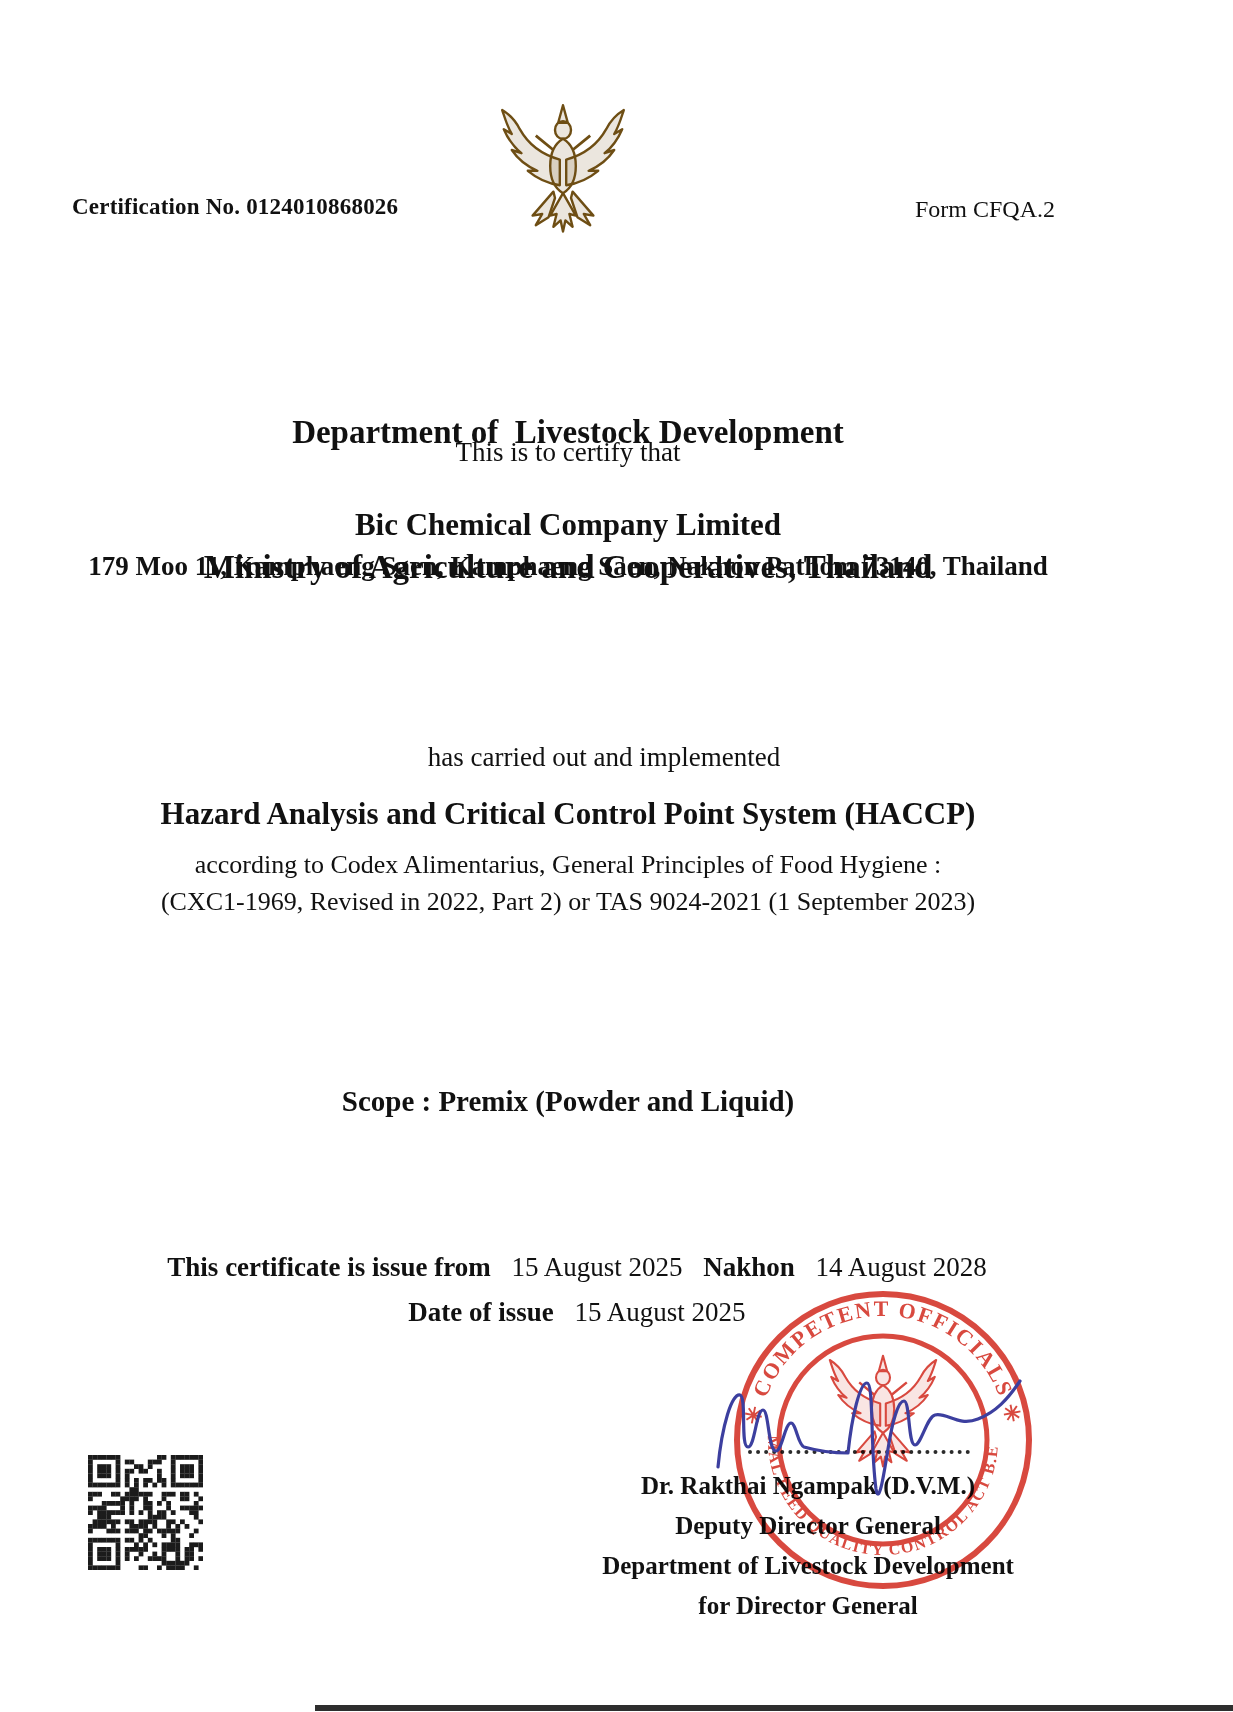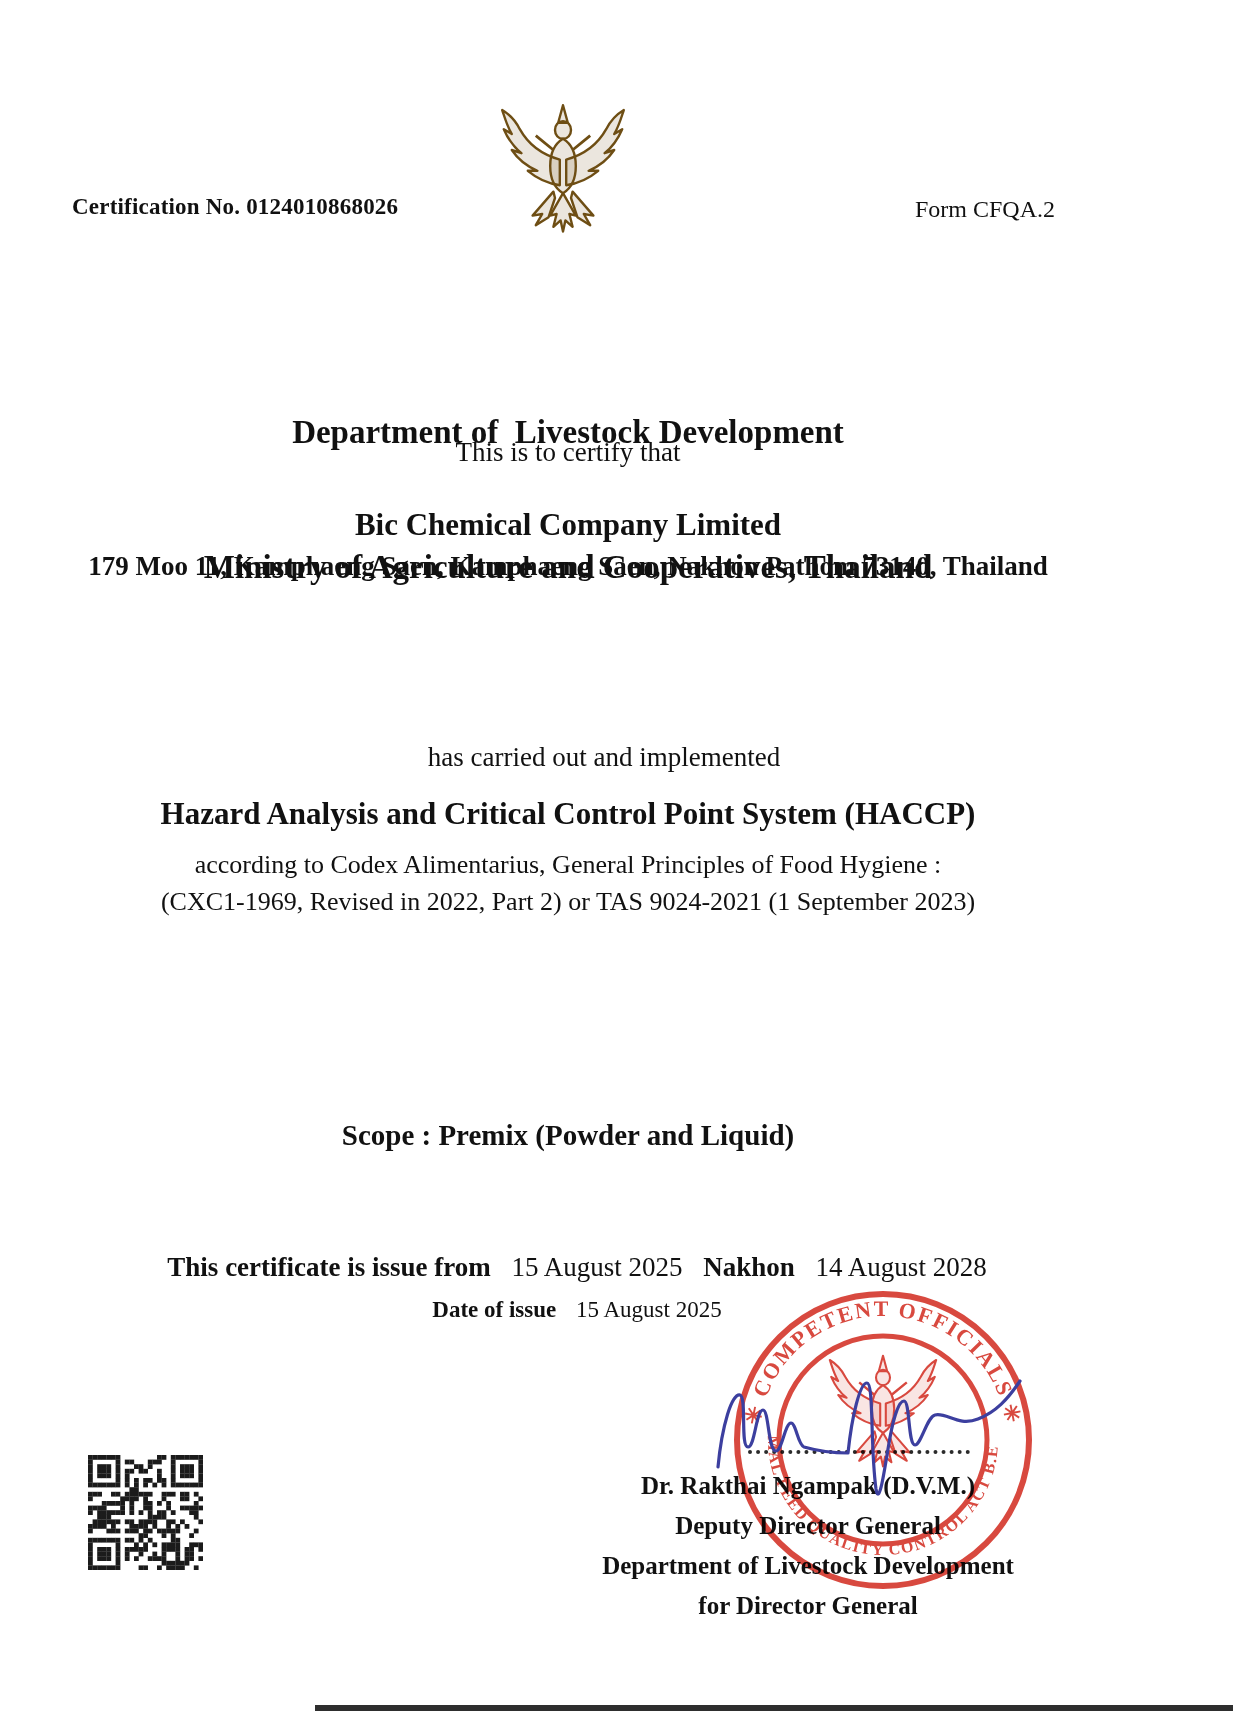--- a/index.html
+++ b/index.html
@@ -20,24 +20,24 @@
   .title-block{left:0;width:1136px;top:320px;font-size:33px;font-weight:bold;line-height:45px;white-space:pre;}
   .certify{left:0;width:1136px;top:437px;font-size:27px;}
 
   .company{left:0;width:1136px;top:507px;font-size:31px;font-weight:bold;}
   .address{left:0;width:1136px;top:551px;font-size:27px;font-weight:bold;}
 
   .implemented{left:0;width:1136px;top:742px;font-size:27px;margin-left:36px;}
   .haccp{left:0;width:1136px;top:796px;font-size:31px;font-weight:bold;}
   .according{left:0;width:1136px;top:846px;font-size:26px;line-height:37px;}
 
-  .scope{left:0;width:1136px;top:1085px;font-size:29px;font-weight:bold;margin-top:34px;}
+  .scope{left:0;width:1136px;top:1085px;font-size:29px;font-weight:bold;}
 
   .valid-line{left:0;width:1154px;top:1252px;font-size:27px;white-space:nowrap;}
-  .issue-line{left:0;width:1154px;top:1297px;font-size:23px;white-space:nowrap;}
+  .issue-line{left:0;width:1154px;top:1297px;font-size:27px;white-space:nowrap;}
   .valid-line span+span,.issue-line span+span{margin-left:14px;}
 
   .stamp{left:728px;top:1285px;width:310px;height:310px;z-index:2;
          mix-blend-mode:multiply;opacity:.92;color:#d5392e;}
   .stamp text{font-family:"Liberation Serif","DejaVu Serif",serif;font-weight:bold;fill:currentColor;}
   .stamp .arc-top-text{font-size:22px;letter-spacing:2px;}
   .stamp .arc-bottom-text{font-size:16px;letter-spacing:1.5px;}
 
   .signature{left:700px;top:1355px;width:340px;height:160px;z-index:3;}
 

